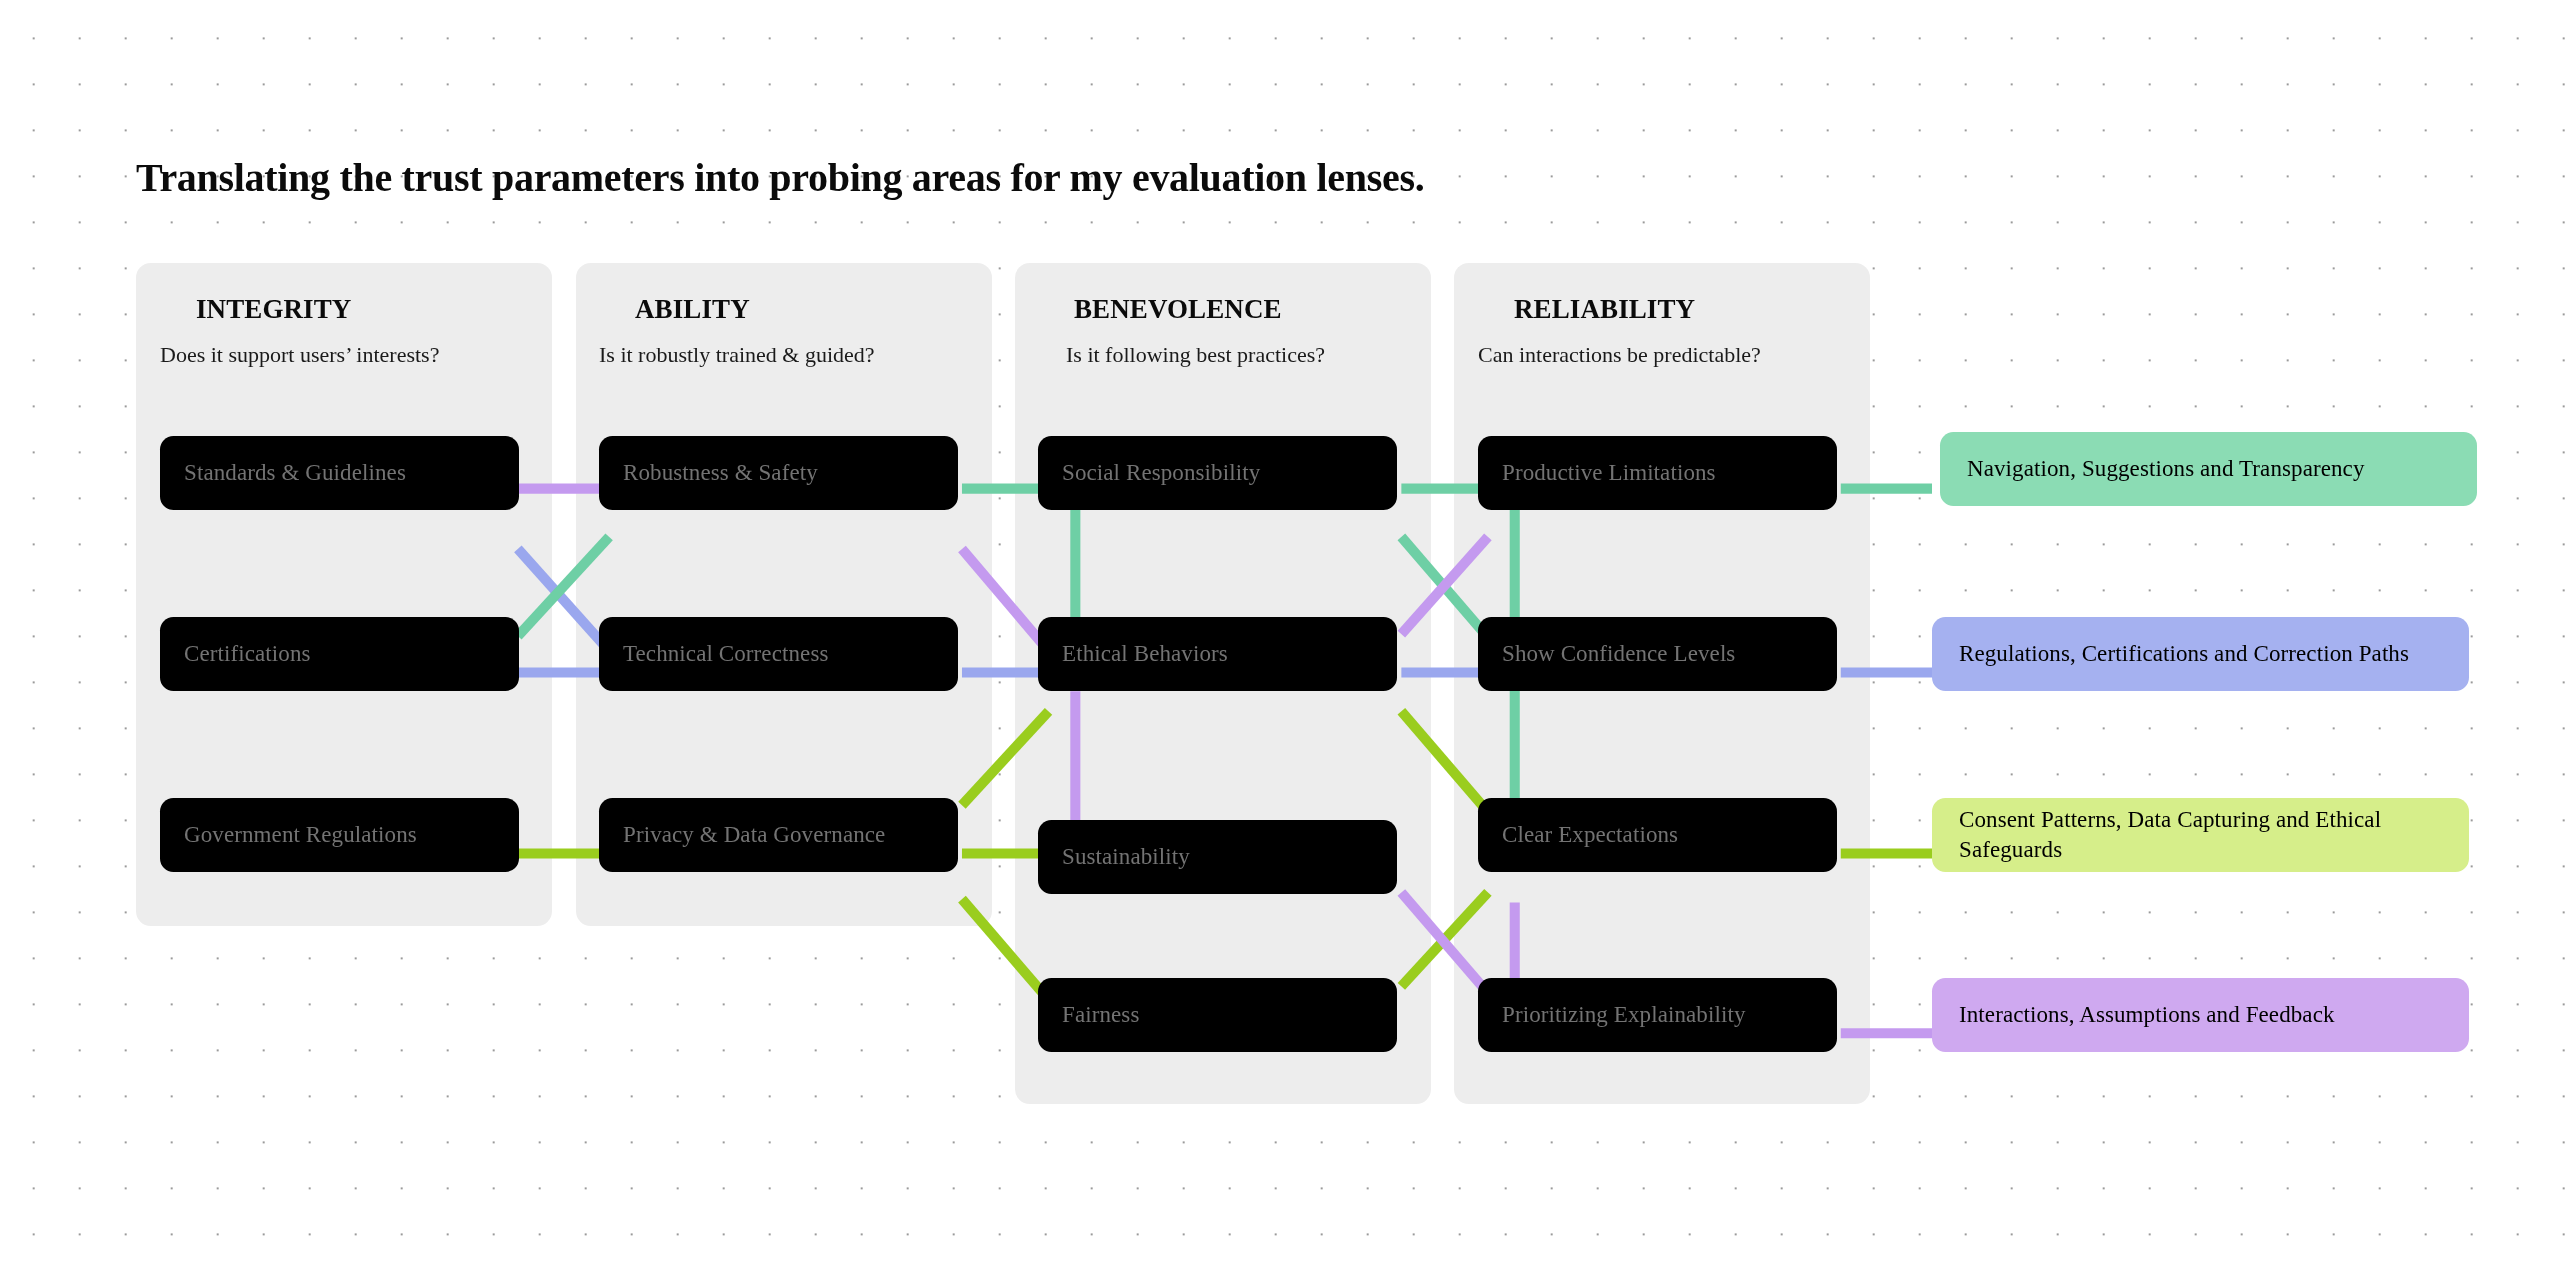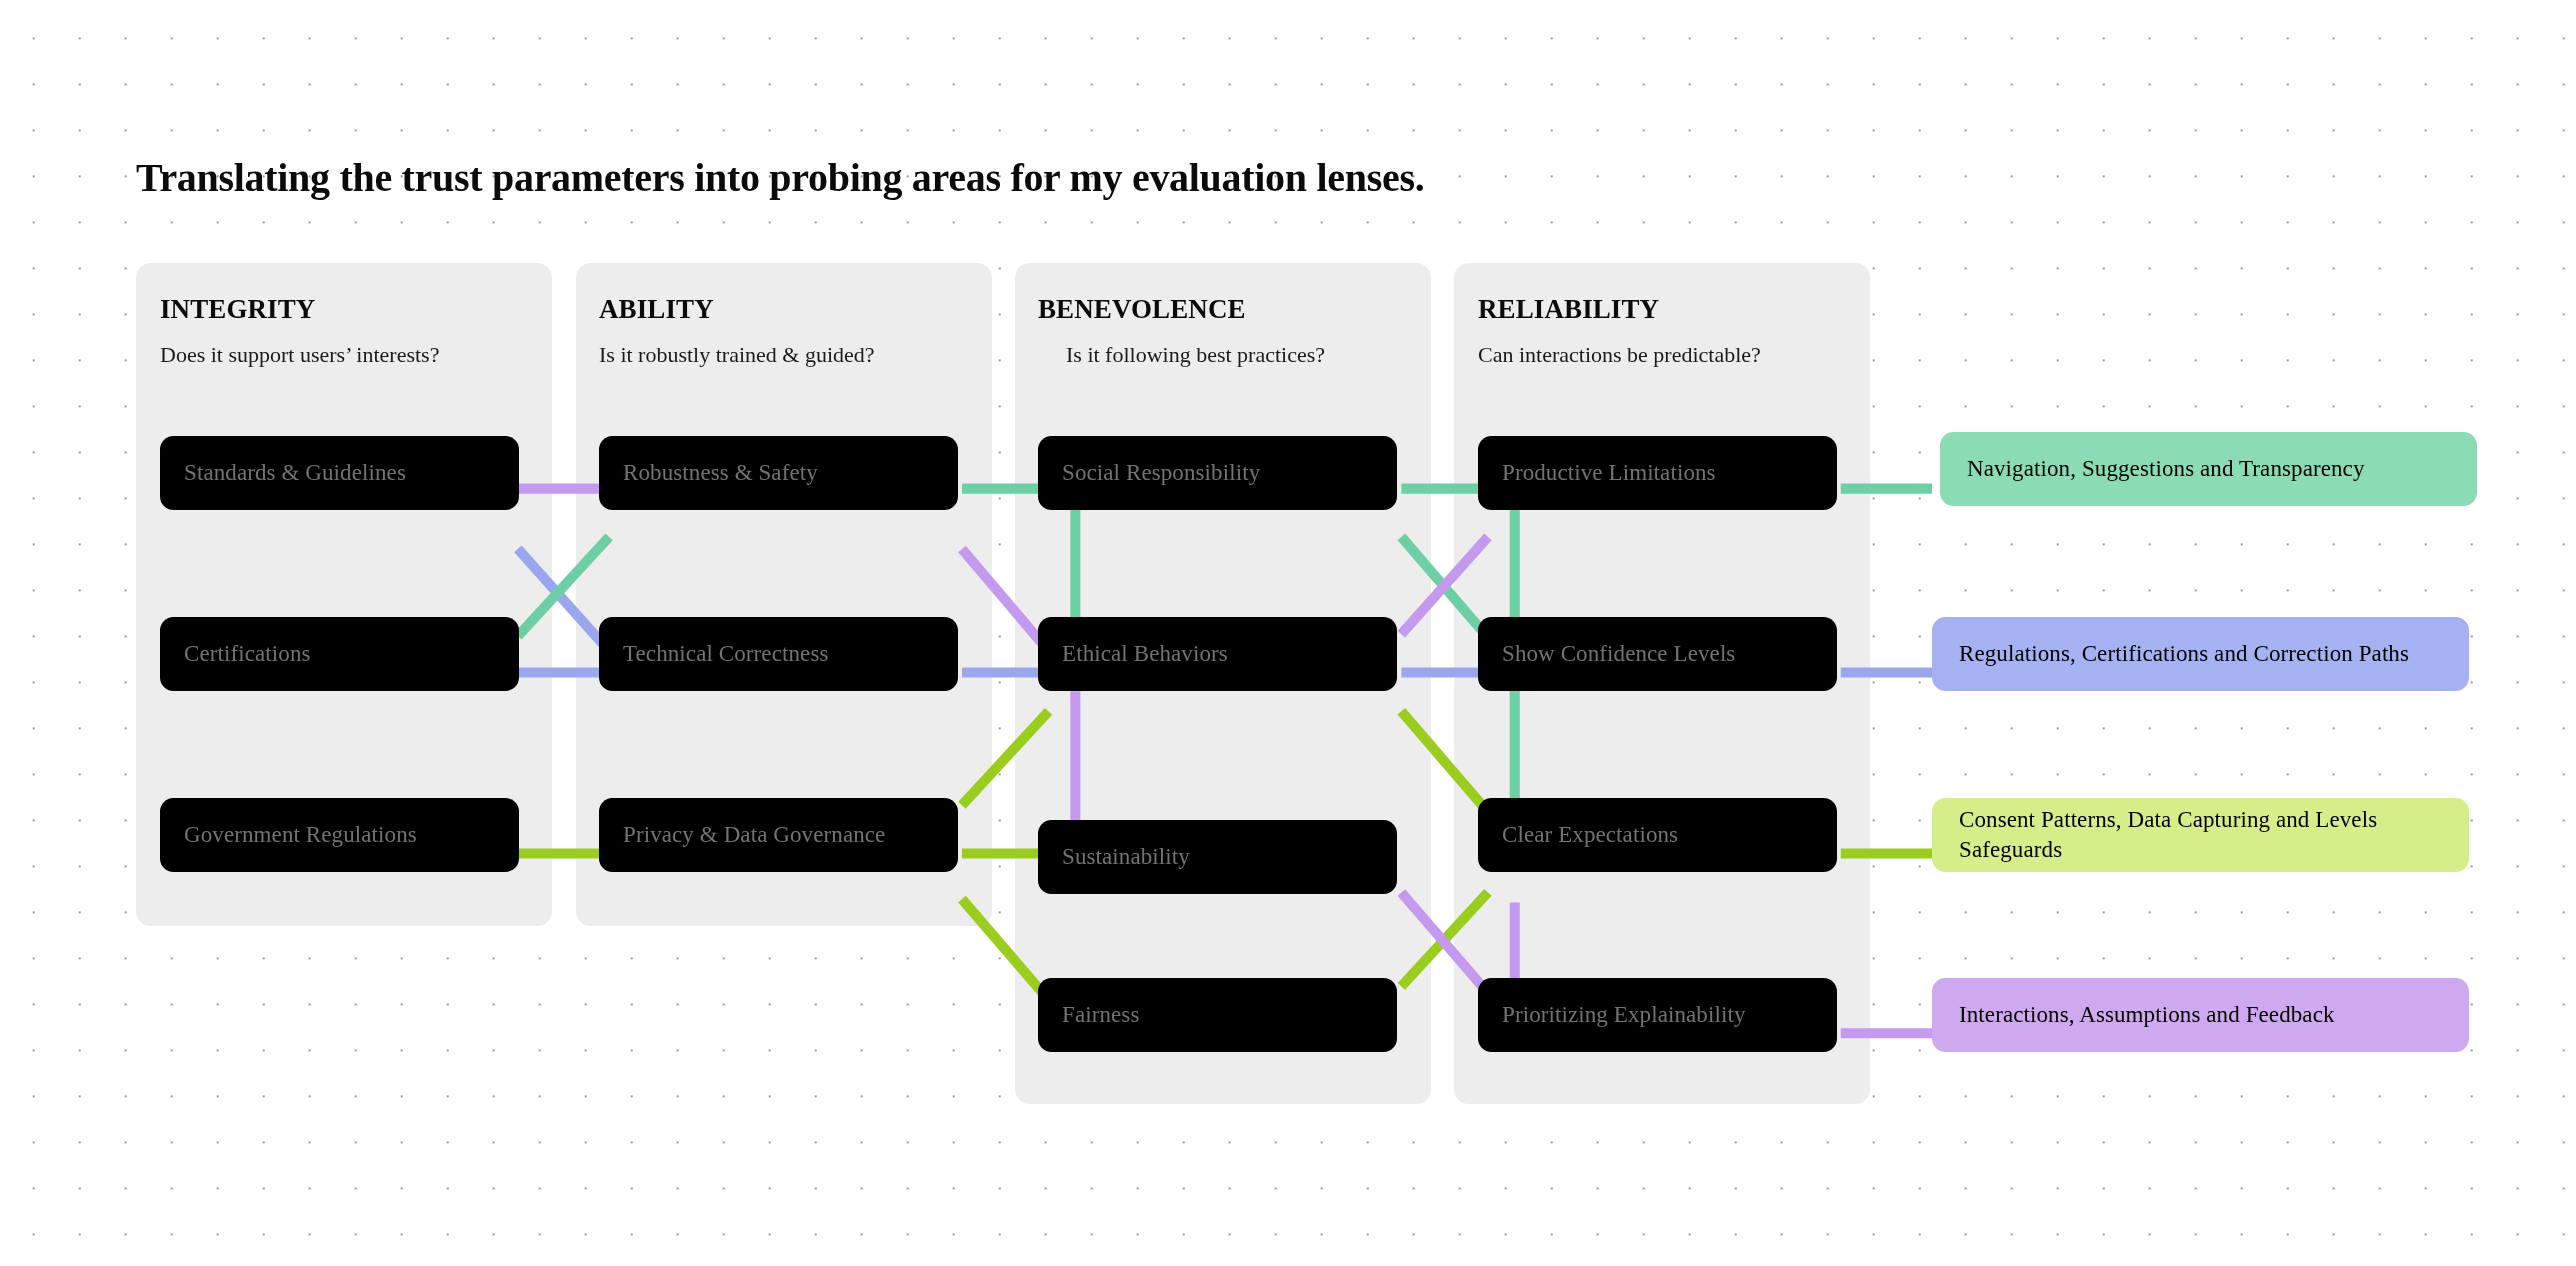--- a/index.html
+++ b/index.html
@@ -37,20 +37,21 @@
     background: #ededed;
     border-radius: 14.8px;
   }
   .panel-title {
     position: absolute;
     font-size: 27px;
     font-weight: bold;
     color: #0b0b0b;
     letter-spacing: 0.1px;
     white-space: nowrap;
+    margin-left: 36px;
   }
   .panel-sub {
     position: absolute;
     font-size: 22px;
     font-weight: 400;
     line-height: 1.22;
     color: #1a1a1a;
     width: 356px;
   }
 
@@ -202,20 +203,20 @@
     <span>Prioritizing Explainability</span>
   </div>
 
   <div class="chip" style="left:1932px; top:432px; width:537px; height:74px; background:#8bdcb4;margin-left:8px;">
     <span>Navigation, Suggestions and Transparency</span>
   </div>
   <div class="chip" style="left:1932px; top:617px; width:537px; height:74px; background:#a5b1f0;">
     <span>Regulations, Certifications and Correction Paths</span>
   </div>
   <div class="chip" style="left:1932px; top:798px; width:537px; height:74px; background:#d6ee8a;">
-    <span>Consent Patterns, Data Capturing and Levels Safeguards</span>
+    <span>Consent Patterns, Data Capturing and Ethical Safeguards</span>
   </div>
   <div class="chip" style="left:1932px; top:978px; width:537px; height:74px; background:#cfa9f0;">
     <span>Interactions, Assumptions and Feedback</span>
   </div>
 
 </div>
 
 
 </body></html>

